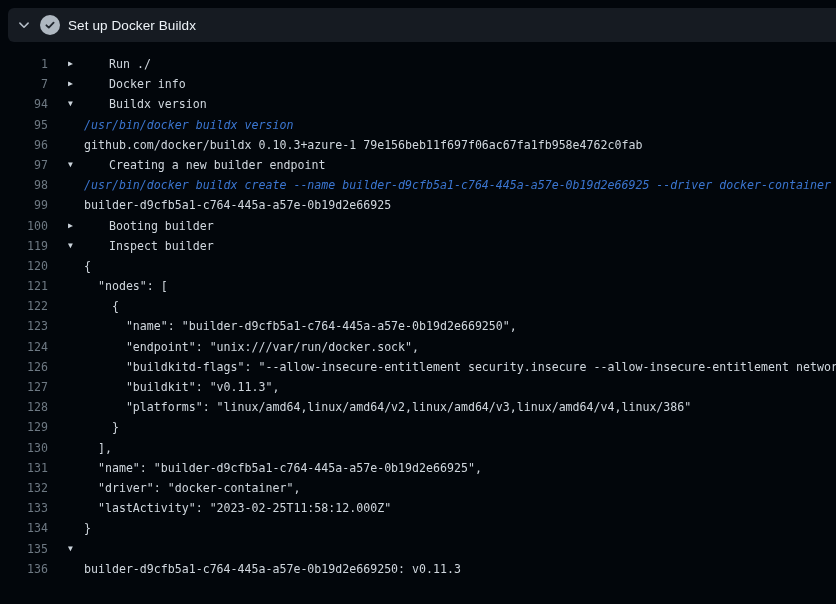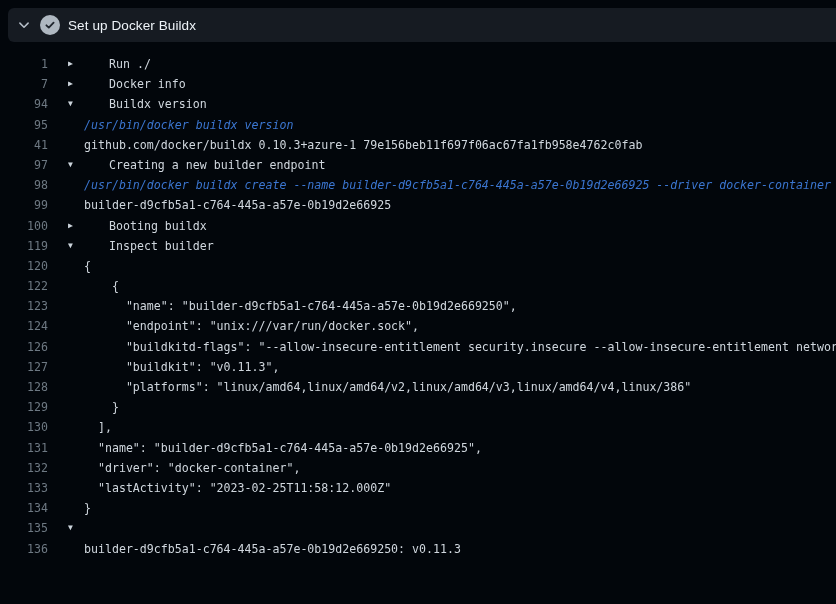--- a/index.html
+++ b/index.html
@@ -110,27 +110,28 @@
     </svg>
   </span>
   <span class="step-title">Set up Docker Buildx</span>
 </div>
 
 <div class="log-area">
     <div class="row group-collapsed"><span class="ln">1</span><span class="gutter"><span class="arrow">▶</span></span><span class="txt">Run ./</span></div>
     <div class="row group-collapsed"><span class="ln">7</span><span class="gutter"><span class="arrow">▶</span></span><span class="txt">Docker info</span></div>
     <div class="row group-expanded"><span class="ln">94</span><span class="gutter"><span class="arrow">▼</span></span><span class="txt">Buildx version</span></div>
     <div class="row command"><span class="ln">95</span><span class="gutter"></span><span class="txt">/usr/bin/docker buildx version</span></div>
-    <div class="row output"><span class="ln">41</span><span class="gutter"></span><span class="txt">github.com/docker/buildx 0.10.3+azure-1 79e156beb11f697f06ac67fa1fb958e4762c0fab</span></div>
+    <div class="row output"><span class="ln">96</span><span class="gutter"></span><span class="txt">github.com/docker/buildx 0.10.3+azure-1 79e156beb11f697f06ac67fa1fb958e4762c0fab</span></div>
     <div class="row group-expanded"><span class="ln">97</span><span class="gutter"><span class="arrow">▼</span></span><span class="txt">Creating a new builder endpoint</span></div>
     <div class="row command"><span class="ln">98</span><span class="gutter"></span><span class="txt">/usr/bin/docker buildx create --name builder-d9cfb5a1-c764-445a-a57e-0b19d2e66925 --driver docker-container</span></div>
     <div class="row output"><span class="ln">99</span><span class="gutter"></span><span class="txt">builder-d9cfb5a1-c764-445a-a57e-0b19d2e66925</span></div>
-    <div class="row group-collapsed"><span class="ln">100</span><span class="gutter"><span class="arrow">▶</span></span><span class="txt">Booting buildx</span></div>
+    <div class="row group-collapsed"><span class="ln">100</span><span class="gutter"><span class="arrow">▶</span></span><span class="txt">Booting builder</span></div>
     <div class="row group-expanded"><span class="ln">119</span><span class="gutter"><span class="arrow">▼</span></span><span class="txt">Inspect builder</span></div>
     <div class="row output"><span class="ln">120</span><span class="gutter"></span><span class="txt">{</span></div>
+    <div class="row output"><span class="ln">121</span><span class="gutter"></span><span class="txt">  "nodes": [</span></div>
     <div class="row output"><span class="ln">122</span><span class="gutter"></span><span class="txt">    {</span></div>
     <div class="row output"><span class="ln">123</span><span class="gutter"></span><span class="txt">      "name": "builder-d9cfb5a1-c764-445a-a57e-0b19d2e669250",</span></div>
     <div class="row output"><span class="ln">124</span><span class="gutter"></span><span class="txt">      "endpoint": "unix:///var/run/docker.sock",</span></div>
     <div class="row output"><span class="ln">126</span><span class="gutter"></span><span class="txt">      "buildkitd-flags": "--allow-insecure-entitlement security.insecure --allow-insecure-entitlement network.host",</span></div>
     <div class="row output"><span class="ln">127</span><span class="gutter"></span><span class="txt">      "buildkit": "v0.11.3",</span></div>
     <div class="row output"><span class="ln">128</span><span class="gutter"></span><span class="txt">      "platforms": "linux/amd64,linux/amd64/v2,linux/amd64/v3,linux/amd64/v4,linux/386"</span></div>
     <div class="row output"><span class="ln">129</span><span class="gutter"></span><span class="txt">    }</span></div>
     <div class="row output"><span class="ln">130</span><span class="gutter"></span><span class="txt">  ],</span></div>
     <div class="row output"><span class="ln">131</span><span class="gutter"></span><span class="txt">  "name": "builder-d9cfb5a1-c764-445a-a57e-0b19d2e66925",</span></div>
     <div class="row output"><span class="ln">132</span><span class="gutter"></span><span class="txt">  "driver": "docker-container",</span></div>

